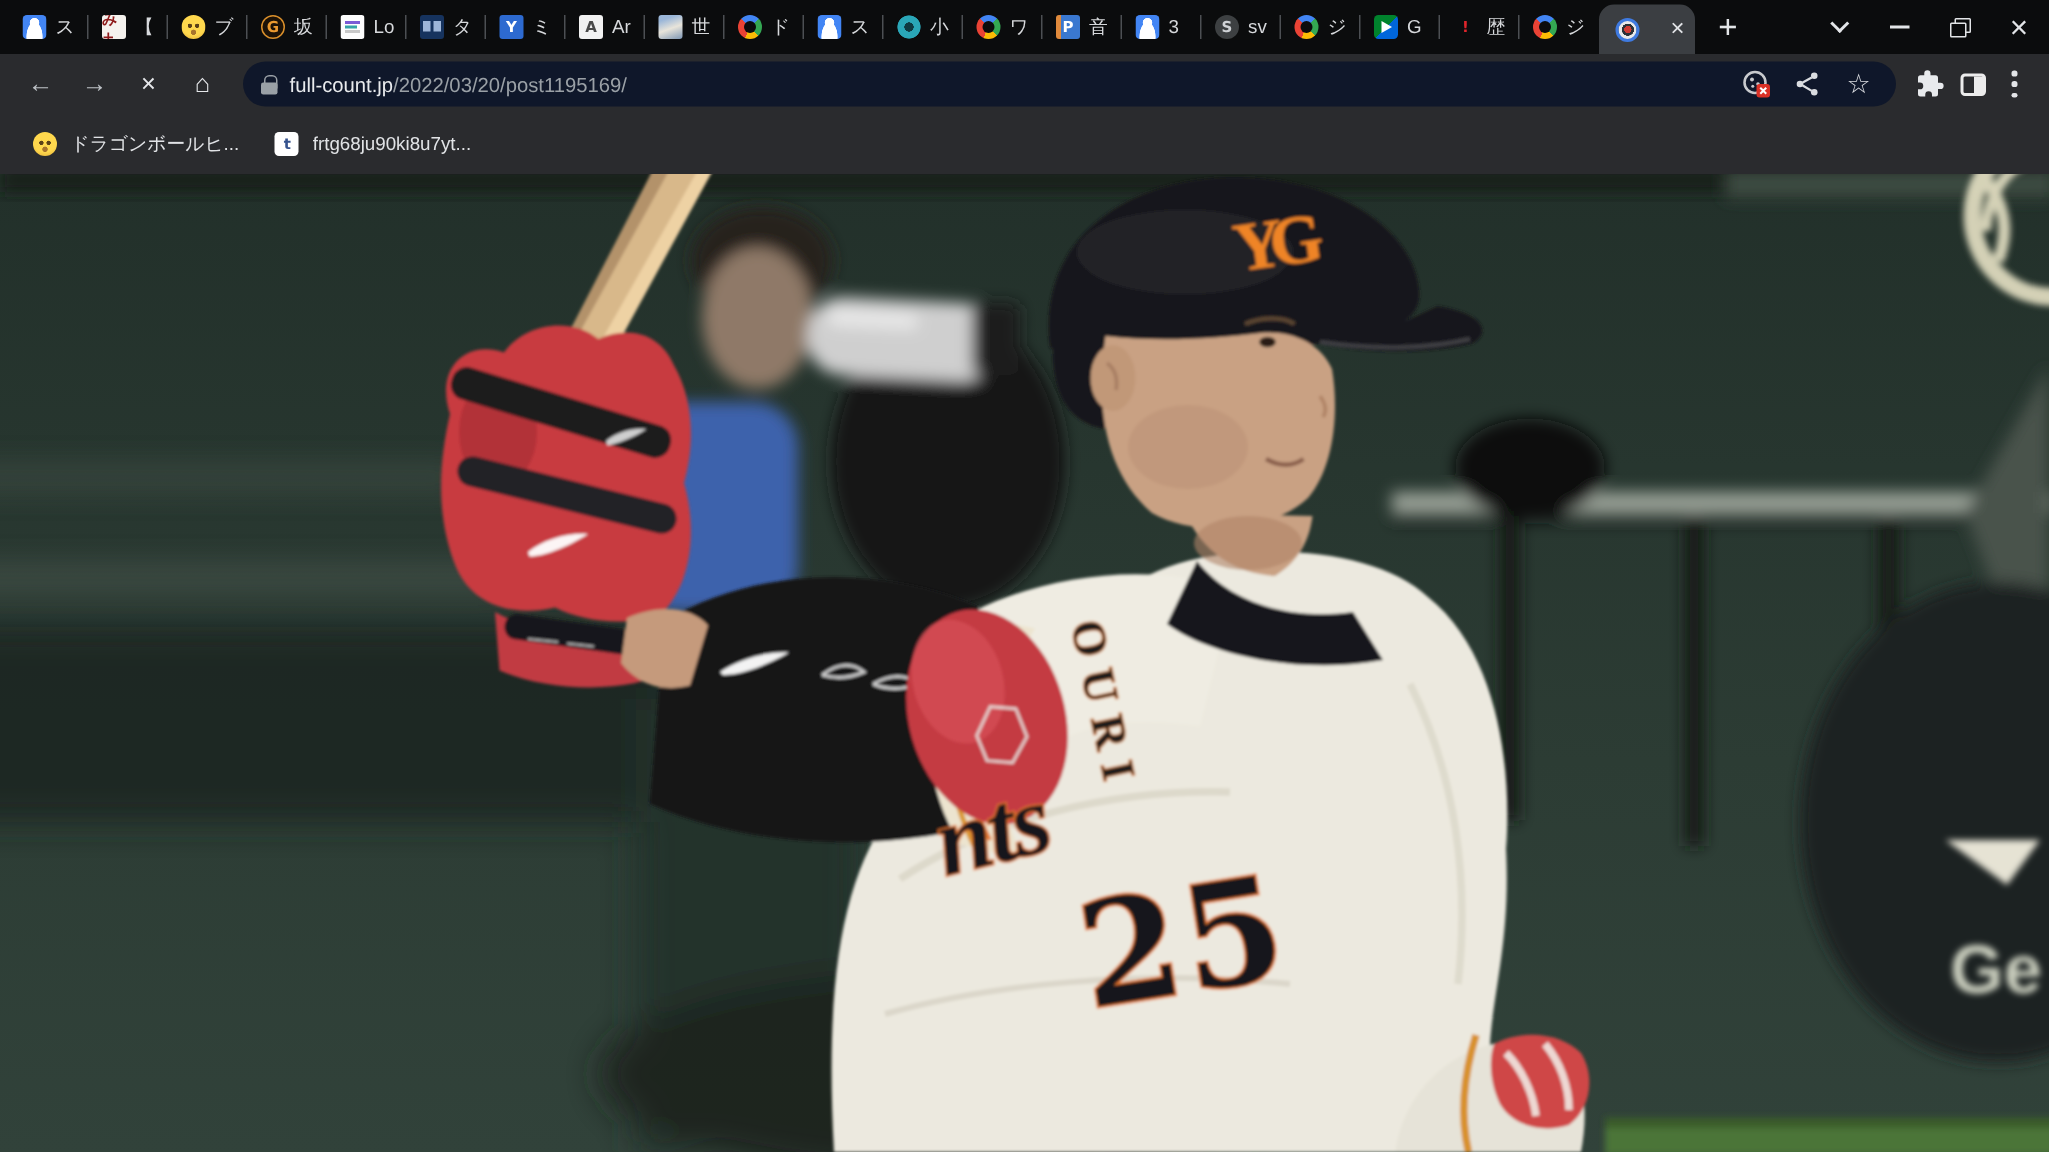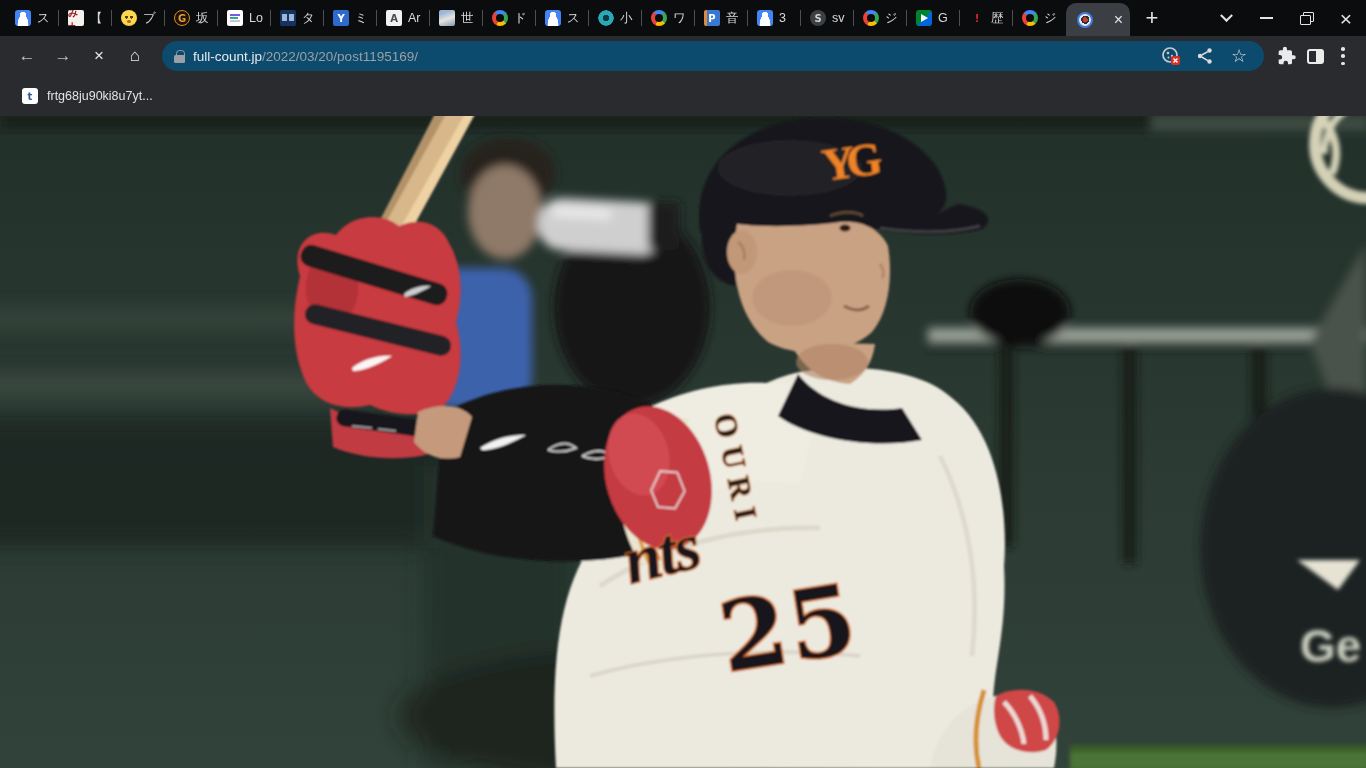--- a/index.html
+++ b/index.html
@@ -71,21 +71,21 @@
     border-left:7px solid #fff; border-top:4px solid rgba(0,0,0,0); border-bottom:4px solid rgba(0,0,0,0); }
   .fullcount-icon { border-radius:50%; border:2.5px solid #3f7ae0; background:
     radial-gradient(circle at 52% 48%, #cf3b34 0 2.4px, #2b3138 2.5px 4px, #e9e9e9 4.1px 100%); }
   .tumblr-icon { background:#fff; border-radius:3px; color:#36538e; font-size:12px; font-weight:bold; }
 
   
   .toolbar { height:40px; background:#2a2b2e; display:flex; align-items:center; padding:0 10px; gap:2px; }
   .nav-btn { width:34px; height:34px; border-radius:50%; display:flex; align-items:center;
     justify-content:center; font-size:17px; color:#e6e8eb; cursor:pointer; flex:none; }
   .nav-btn.dim { color:#bcc0c5; }
-  .omnibox { flex:1; height:30px; border-radius:15px; background:#0c4a6e; display:flex;
+  .omnibox { flex:1; height:30px; border-radius:15px; background:#0f172a; display:flex;
     align-items:center; padding:0 12px; margin:0 8px; gap:8px; }
   .lock { position:relative; width:11px; height:13px; flex:none; }
   .lock::before { content:""; position:absolute; left:2px; top:0; width:7px; height:7px;
     border:1.5px solid #9aa0a6; border-radius:3.5px 3.5px 0 0; }
   .lock::after { content:""; position:absolute; left:0; top:5px; width:11px; height:8px;
     background:#9aa0a6; border-radius:1.5px; }
   .url { font-size:13.5px; color:#e8eaed; white-space:nowrap; }
   .url .path { color:#9aa0a6; }
   .omni-spacer { flex:1; }
   .omni-icon { width:26px; height:26px; display:flex; align-items:center; justify-content:center;
@@ -256,20 +256,24 @@
     <span class="dots3">
         <i></i>
         <i></i>
         <i></i>
       </span>
   </div>
 </div>
 
 <div class="bmbar">
     <div class="bm">
+      <span class="fav dragonball-icon"></span>
+      <span class="blbl">ドラゴンボールヒ...</span>
+    </div>
+    <div class="bm">
       <span class="fav tumblr-icon">t</span>
       <span class="blbl">frtg68ju90ki8u7yt...</span>
     </div>
   </div>
 
 <div class="photo">
 <svg viewBox="0 0 1366 652" width="1366" height="652" preserveAspectRatio="none">
   <defs>
     <linearGradient id="bgGrad" x1="0" y1="0" x2="0" y2="1">
       <stop offset="0" stop-color="#22302a"></stop>

